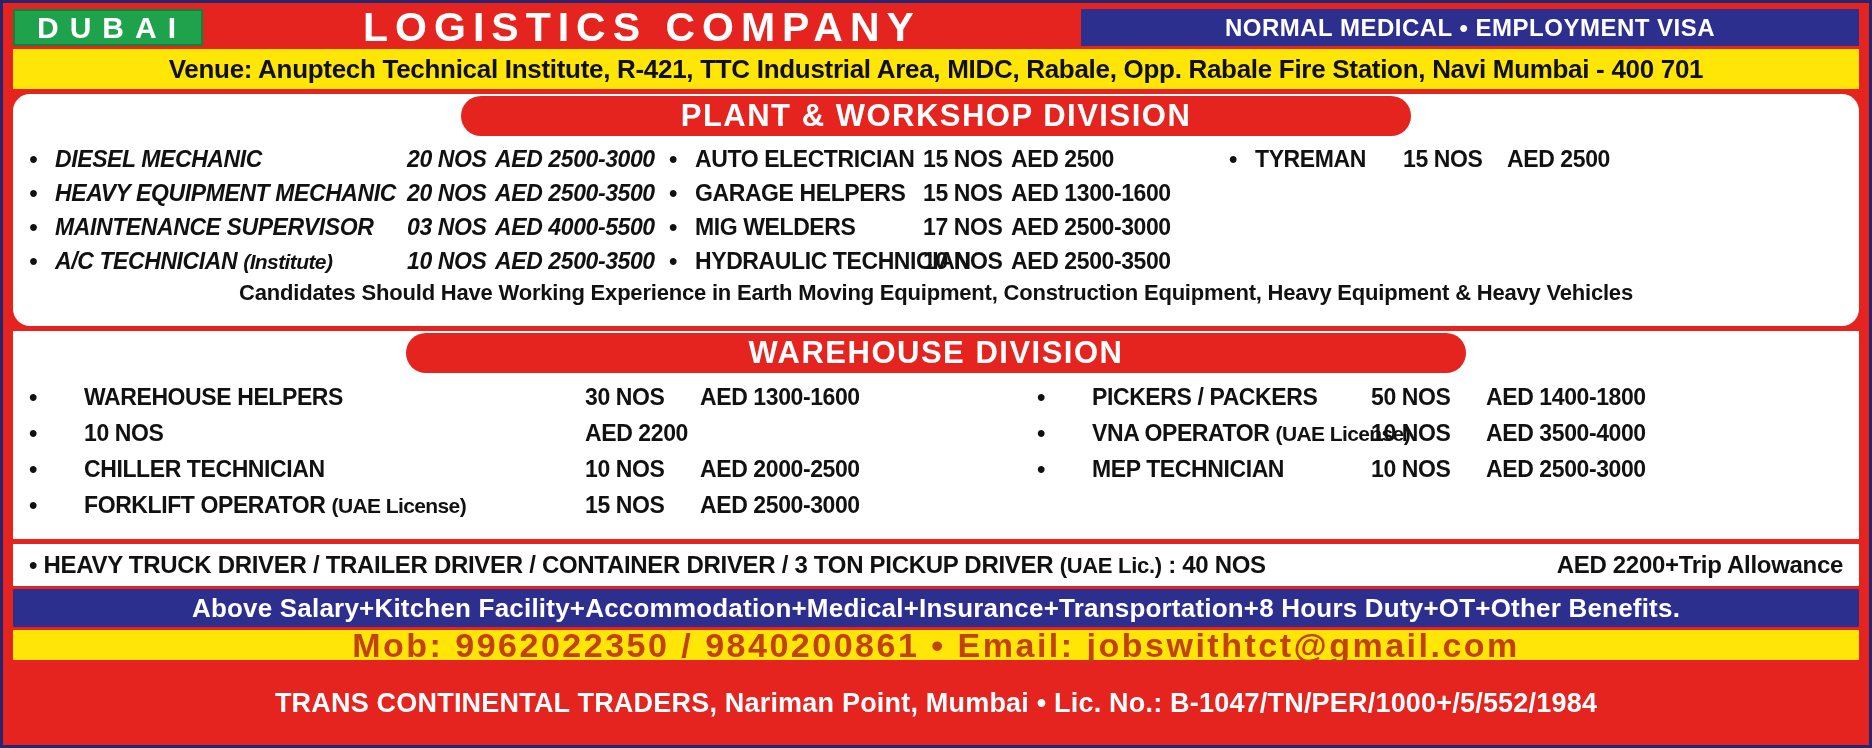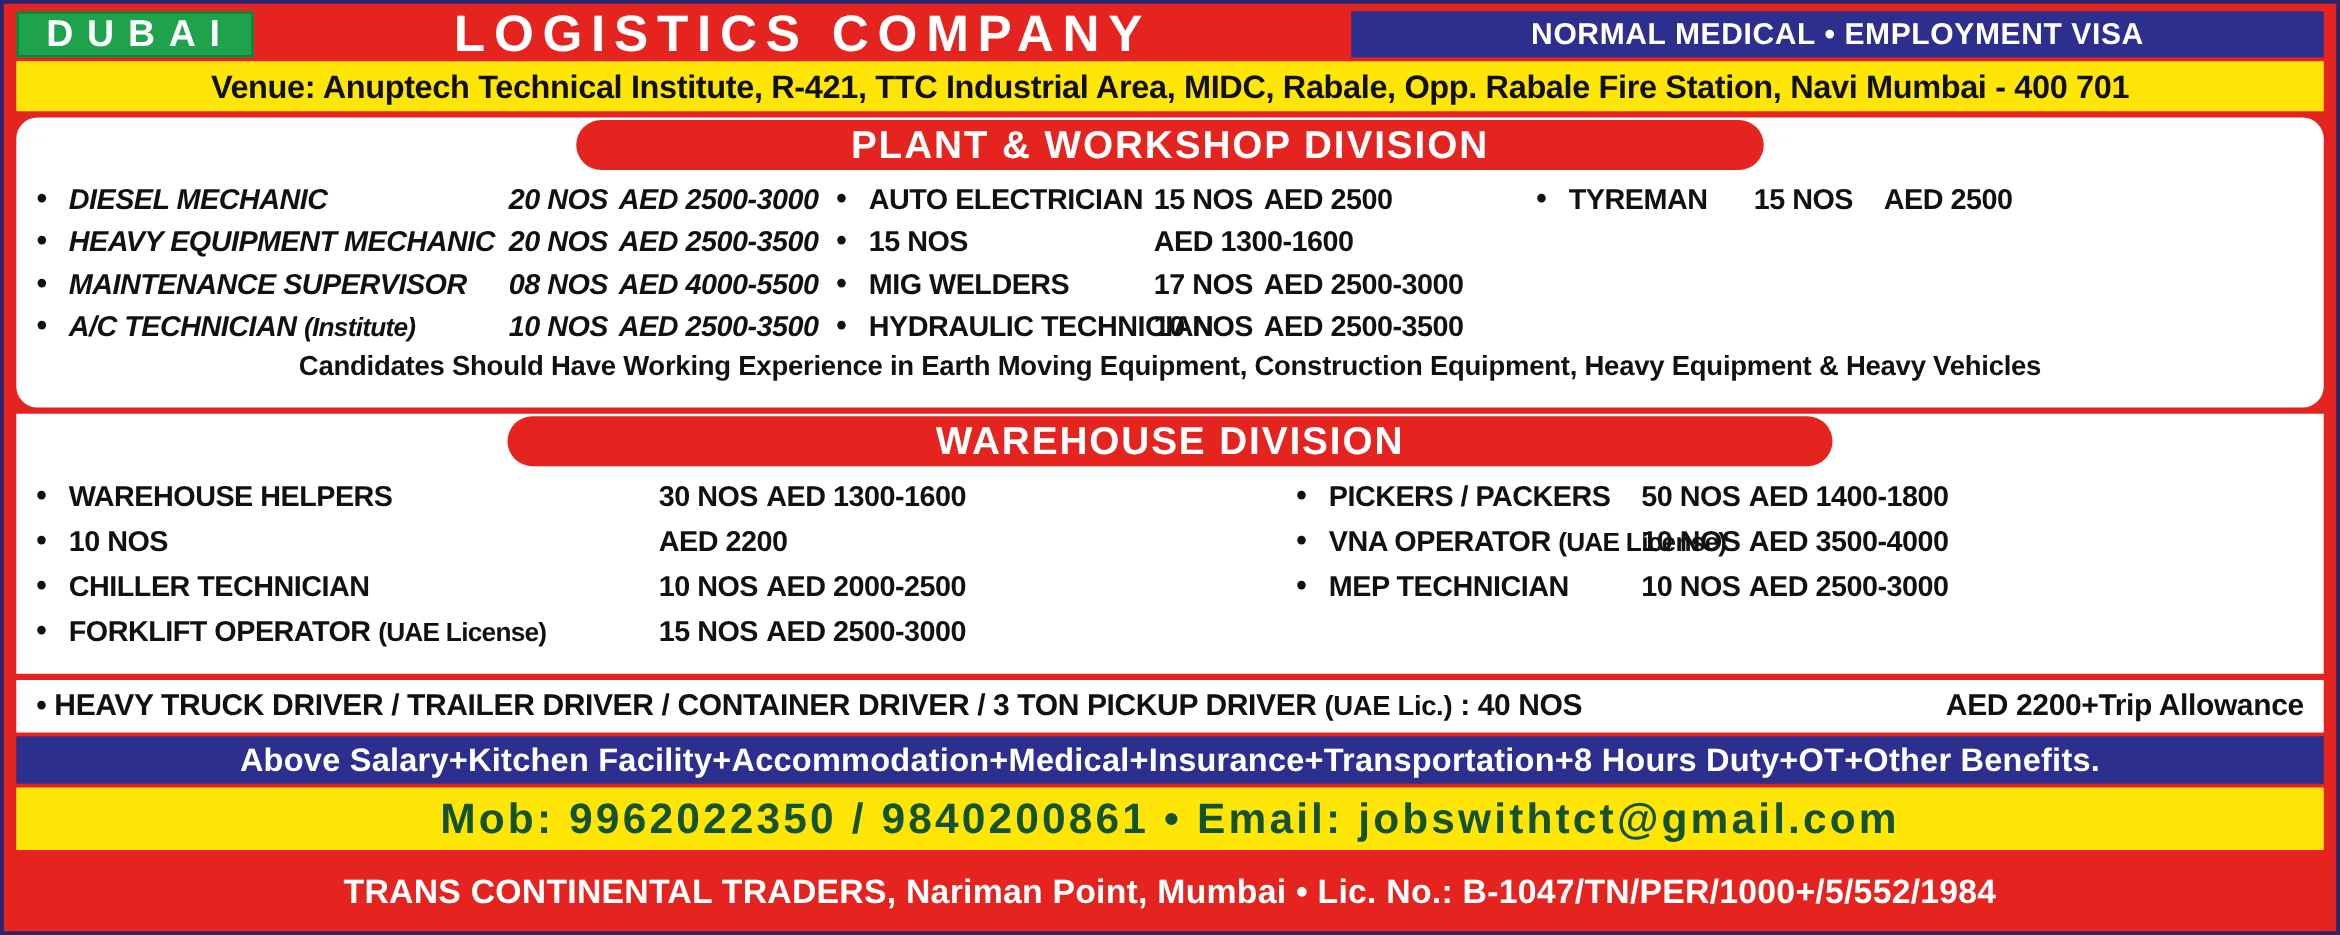--- a/index.html
+++ b/index.html
@@ -51,21 +51,21 @@
     border-radius:24px;
     display:flex; align-items:center; justify-content:center; white-space:nowrap;
   }
   .pill-plant{ width:950px; }
   .pill-wh{ width:1060px; }
   .jobs{ padding:2px 16px 0 16px; display:grid; }
   .jobs-plant{ grid-template-columns:640px 560px 1fr; }
   .jobs-wh{ grid-template-columns:800px 1fr; }
   .jobs-wh .col2{ padding-left:208px; }
   .job{ display:grid; align-items:center; height:34px; color:#111; white-space:nowrap; }
-  .jobs-wh .job{ height:36px; }
+  .jobs-wh .job{ height:36px;gap:29px; }
   .p1 .job{ grid-template-columns:26px 352px 88px auto;font-style:italic; }
   .p2 .job{ grid-template-columns:26px 228px 88px auto; }
   .p3 .job{ grid-template-columns:26px 148px 104px auto; }
   .w1 .job{ grid-template-columns:26px 472px 86px auto; }
   .w2 .job{ grid-template-columns:26px 250px 86px auto; }
   .job > span{ font-weight:700; font-size:23px; letter-spacing:-0.4px; overflow:visible; }
   .blt::before{ content:"\2022"; font-size:24px; }
   .qual{ font-weight:600; font-size:21px; letter-spacing:-0.6px; }
   .note{
     text-align:center; color:#111; font-weight:700; font-size:22px;
@@ -78,21 +78,21 @@
     padding:0 16px; font-weight:700; font-size:24px; letter-spacing:-0.3px; white-space:nowrap;
   }
   .driver .blt2::before{ content:"\2022\00a0 "; }
   .driver .qual2{ font-weight:600; font-size:22px; }
   .benefits{
     height:38px; margin-bottom:3px; background:#2d2f8f; color:#fff;
     display:flex; align-items:center; justify-content:center;
     font-weight:700; font-size:26px; letter-spacing:0.2px; white-space:nowrap;
   }
   .contact{
-    height:50px; margin-bottom:2px; background:#ffe606; color:#14532d;
+    height:30px; margin-bottom:2px; background:#ffe606; color:#c2410c;
     display:flex; align-items:center; justify-content:center;
     font-weight:800; font-size:34px; letter-spacing:2.5px; white-space:nowrap;
   }
   .footer{
     flex:1 1 auto; background:#e52420; color:#fff;
     display:flex; align-items:center; justify-content:center;
     font-weight:700; font-size:27px; letter-spacing:0.2px; white-space:nowrap;
   }
 </style>
 </head>
@@ -123,39 +123,40 @@
           </div>
         <div class="job">
             <span class="blt"></span>
             <span><span>HEAVY EQUIPMENT MECHANIC</span> <span class="qual"></span></span>
             <span>20 NOS</span>
             <span>AED 2500-3500</span>
           </div>
         <div class="job">
             <span class="blt"></span>
             <span><span>MAINTENANCE SUPERVISOR</span> <span class="qual"></span></span>
-            <span>08 NOS</span>
+            <span>03 NOS</span>
             <span>AED 4000-5500</span>
           </div>
         <div class="job">
             <span class="blt"></span>
             <span><span>A/C TECHNICIAN</span> <span class="qual">(Institute)</span></span>
             <span>10 NOS</span>
             <span>AED 2500-3500</span>
           </div>
       </div>
       <div class="p2">
         <div class="job">
             <span class="blt"></span>
             <span><span>AUTO ELECTRICIAN</span> <span class="qual"></span></span>
             <span>15 NOS</span>
             <span>AED 2500</span>
           </div>
         <div class="job">
             <span class="blt"></span>
+            <span><span>GARAGE HELPERS</span> <span class="qual"></span></span>
             <span>15 NOS</span>
             <span>AED 1300-1600</span>
           </div>
         <div class="job">
             <span class="blt"></span>
             <span><span>MIG WELDERS</span> <span class="qual"></span></span>
             <span>17 NOS</span>
             <span>AED 2500-3000</span>
           </div>
         <div class="job">

